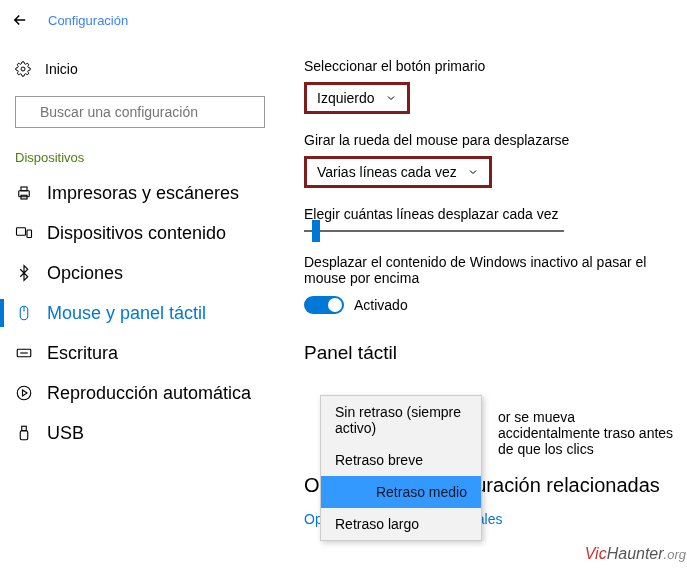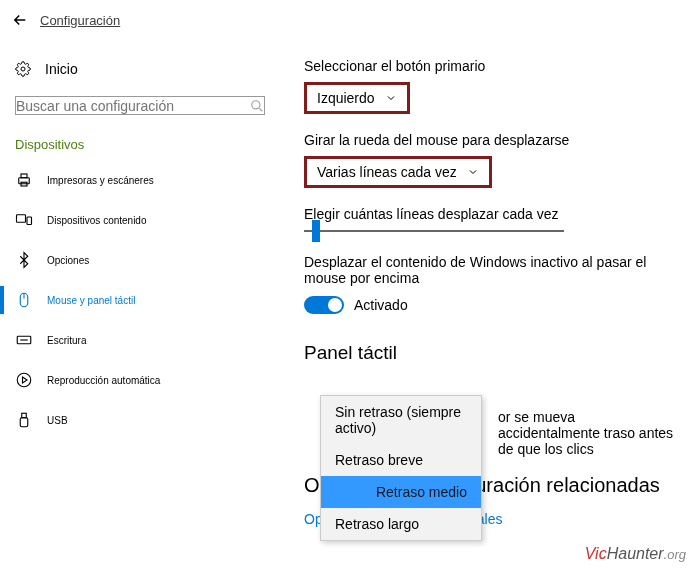--- a/index.html
+++ b/index.html
@@ -1,30 +1,30 @@
 <!DOCTYPE html>
 <html><head>
 <meta charset="utf-8">
 <style>
   * { box-sizing: border-box; margin: 0; padding: 0; font-family: "Segoe UI", Tahoma, sans-serif; }
   body { width: 687px; height: 569px; background: #fff; position: relative; overflow: hidden; color: #000; }
   .header { height: 40px; display: flex; align-items: center; padding: 0 0 0 0; }
   .back-btn { width: 40px; height: 40px; display: flex; align-items: center; justify-content: center; cursor: pointer; }
   .back-btn svg { width: 18px; height: 18px; }
-  .header-title { font-size: 13px; color: #404040; text-decoration: underline; }
+  .header-title { font-size: 13px; margin-left: 8px; color: #3b82f6; }
   .layout { display: flex; height: calc(100% - 40px); }
   .sidebar { width: 280px; padding: 10px 15px 0 15px; display: flex; flex-direction: column; }
   .home-row { display: flex; align-items: center; height: 38px; cursor: pointer; }
   .home-row svg { width: 16px; height: 16px; margin-right: 14px; }
   .home-row span { font-size: 14px; }
-  .search-box { margin-top: 8px; height: 19px; border: 1px solid #999; display: flex; align-items: center; padding: 0 0; gap: 41px; }
+  .search-box { margin-top: 8px; height: 32px; border: 1px solid #999; display: flex; align-items: center; padding: 0 24px; gap: 41px; }
   .search-box input { flex: 1; border: none; outline: none; font-size: 14px; color: #666; background: transparent; }
   .search-box svg { width: 14px; height: 14px; opacity: .6; }
   .cat-label { font-size: 13px; color: #4d7c0f; margin: 22px 0 8px 0; }
-  .nav-item { display: flex; align-items: center; height: 40px; cursor: pointer; font-size: 10px; }
+  .nav-item { display: flex; align-items: center; height: 40px; cursor: pointer; font-size: 18px; }
   .nav-item svg { width: 18px; height: 18px; margin-right: 14px; flex-shrink: 0; }
   .nav-item.active { color: #0078d7; position: relative; }
   .nav-item.active::before { content:""; position:absolute; left:-15px; top:6px; bottom:6px; width:4px; background:#0078d7; }
   .main { flex: 1; padding: 0 20px 0 24px; overflow: hidden; }
   .setting-label { font-size: 14px; margin-top: 18px; margin-bottom: 8px; }
   .dropdown { display: inline-flex; align-items: center; border: 3px solid #7f1d1d; padding: 5px 10px; font-size: 14px; cursor: pointer; }
   .dropdown svg { width: 12px; height: 12px; margin-left: 10px; }
   .slider-wrap { margin-top: 8px; }
   .slider { width: 260px; height: 2px; background: #666; position: relative; }
   .slider .thumb { position:absolute; top:-10px; width:8px; height:22px; background:#0078d7; }

